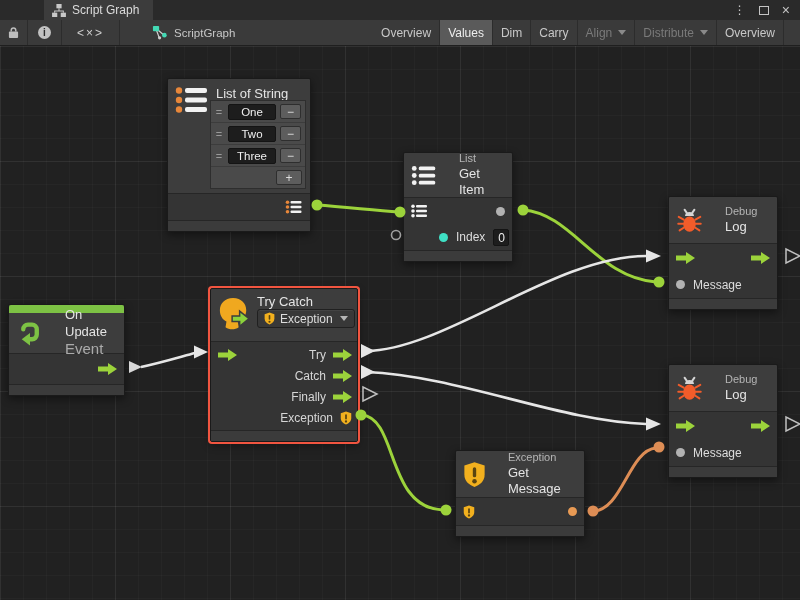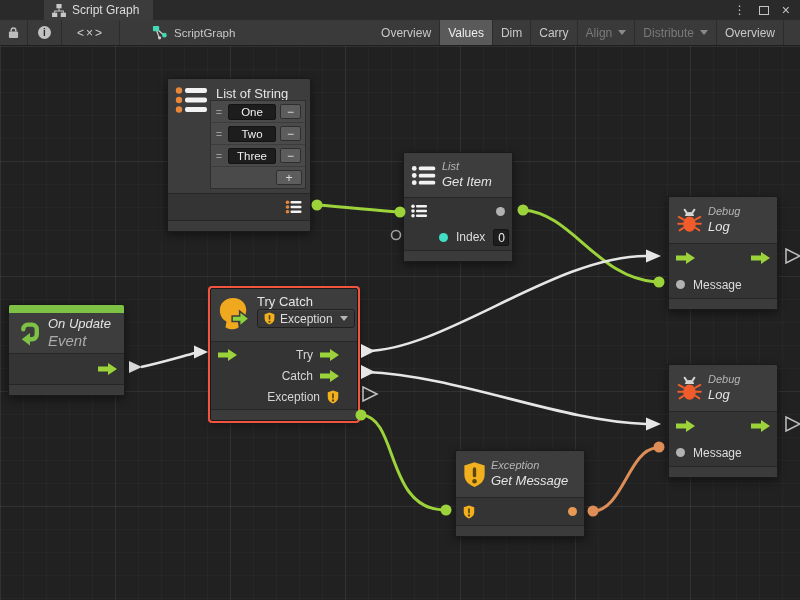--- a/index.html
+++ b/index.html
@@ -39,21 +39,21 @@
       linear-gradient(to bottom, rgba(255,255,255,.05) 1px, transparent 1px) 0 0/115px 115px,
       linear-gradient(to right, rgba(255,255,255,.022) 1px, transparent 1px) 0 0/23px 23px,
       linear-gradient(to bottom, rgba(255,255,255,.022) 1px, transparent 1px) 0 0/23px 23px,
       #212121;}
   .wires{position:absolute;inset:0;z-index:6;pointer-events:none;}
 
   
   .node{position:absolute;z-index:2;background:#3d3d3d;border:1px solid #1a1a1a;border-radius:2px;
     box-shadow:0 3px 9px rgba(0,0,0,.45);color:#ddd;font-size:12px;}
   .node.selected{box-shadow:0 0 0 2px #f15540,0 3px 9px rgba(0,0,0,.45);}
-  .hdr{display:flex;align-items:center;gap:5px;padding:4px 8px 4px 7px;font-style:italic;}
+  .hdr{display:flex;align-items:center;gap:22px;padding:4px 8px 4px 7px;}
   .hdr .hcol{display:flex;flex-direction:column;line-height:1.25;}
   .hcat{font-size:11px;color:#b5b5b5;}
   .htitle{font-size:13px;color:#e4e4e4;}
   .rows{background:#343434;border-top:1px solid #262626;border-bottom:1px solid #262626;}
   .prow{display:flex;align-items:center;gap:8px;padding:0 7px;}
   .ftr{height:10px;background:#3b3b3b;}
   .dot{width:9px;height:9px;border-radius:50%;flex:0 0 auto;}
   .dot.gray{background:#b2b2b2;}
   .dot.teal{background:#3fe0c5;}
   .dot.orange{background:#e89a54;}
@@ -71,21 +71,21 @@
     color:#eee;font-size:11.5px;text-align:center;font-family:inherit;padding:0;}
   .sqbtn{background:#5d5d5d;border:1px solid #2e2e2e;border-radius:2px;color:#ddd;height:15px;
     min-width:20px;line-height:13px;text-align:center;font-size:12px;}
   .los-plusrow{display:flex;justify-content:flex-end;padding:3px 3px;background:transparent;}
 
   
   .tc-hdr{display:flex;align-items:flex-start;gap:7px;padding:5px 7px;}
   .tc-title{font-size:13px;color:#e4e4e4;margin-bottom:3px;}
   .dropdown{display:flex;align-items:center;gap:5px;background:#383838;border:1px solid #202020;
     border-radius:3px;height:19px;padding:0 6px;box-shadow:inset 0 1px rgba(255,255,255,.06);}
-  .tc-row{display:flex;align-items:center;justify-content:flex-end;gap:7px;height:21px;padding-right:18px;color:#d6d6d6;}
+  .tc-row{display:flex;align-items:center;justify-content:flex-end;gap:7px;height:21px;padding-right:5px;color:#d6d6d6;}
   .tc-in{position:absolute;left:7px;top:60px;}
 
   .evt-strip{height:8px;background:#7dc244;border-radius:2px 2px 0 0;}
   .subtxt{font-size:15px;color:#ababab;}
 </style>
 </head>
 <body>
 
 <div class="titlebar">
   <div class="tab">
@@ -375,20 +375,28 @@
       </div>
       <div class="tc-row">
         <span>Catch</span>
         <span style="display:flex;">
             <svg width="19" height="12" viewBox="0 0 19 12">
               <path d="M0 3.5 h10 V0 l9 6 -9 6 V8.5 H0 z" fill="#9cd33b"></path>
             </svg>
           </span>
       </div>
       <div class="tc-row">
+        <span>Finally</span>
+        <span style="display:flex;">
+            <svg width="19" height="12" viewBox="0 0 19 12">
+              <path d="M0 3.5 h10 V0 l9 6 -9 6 V8.5 H0 z" fill="#9cd33b"></path>
+            </svg>
+          </span>
+      </div>
+      <div class="tc-row">
         <span>Exception</span>
         <span style="display:flex;">
             <svg width="12" height="14" viewBox="0 0 20 24">
               <path fill="#f2b01e" d="M10 1 L19 4 V12 c0 6-4 9-9 11 C5 21 1 18 1 12 V4 Z"></path>
               <rect x="8.5" y="5.5" width="3" height="9" rx="1.5" fill="#5a4410"></rect>
               <circle cx="10" cy="18" r="2" fill="#5a4410"></circle>
             </svg>
           </span>
       </div>
     </div>

